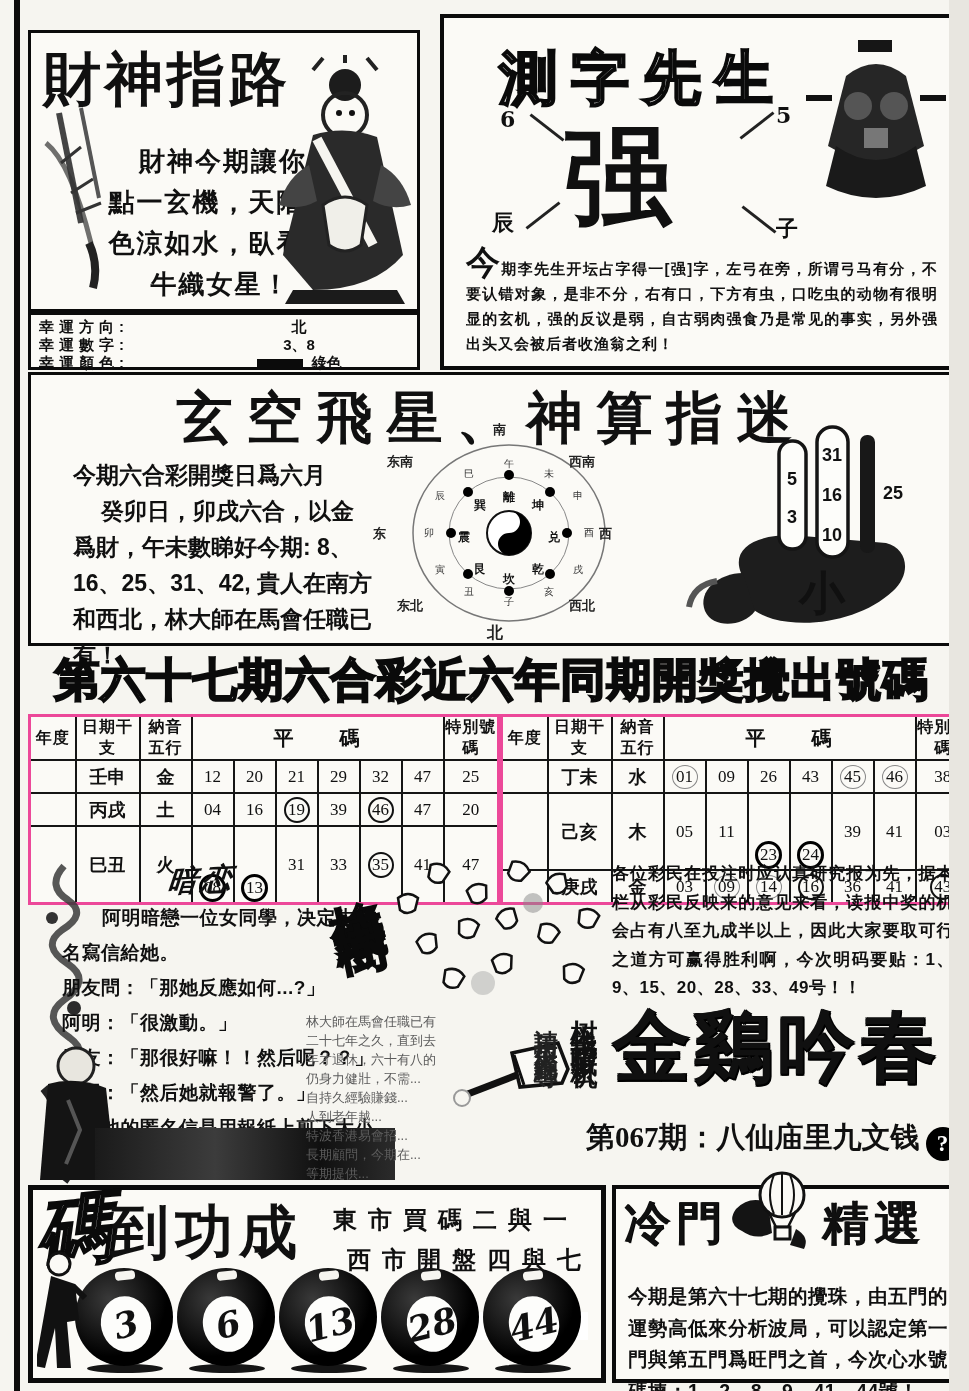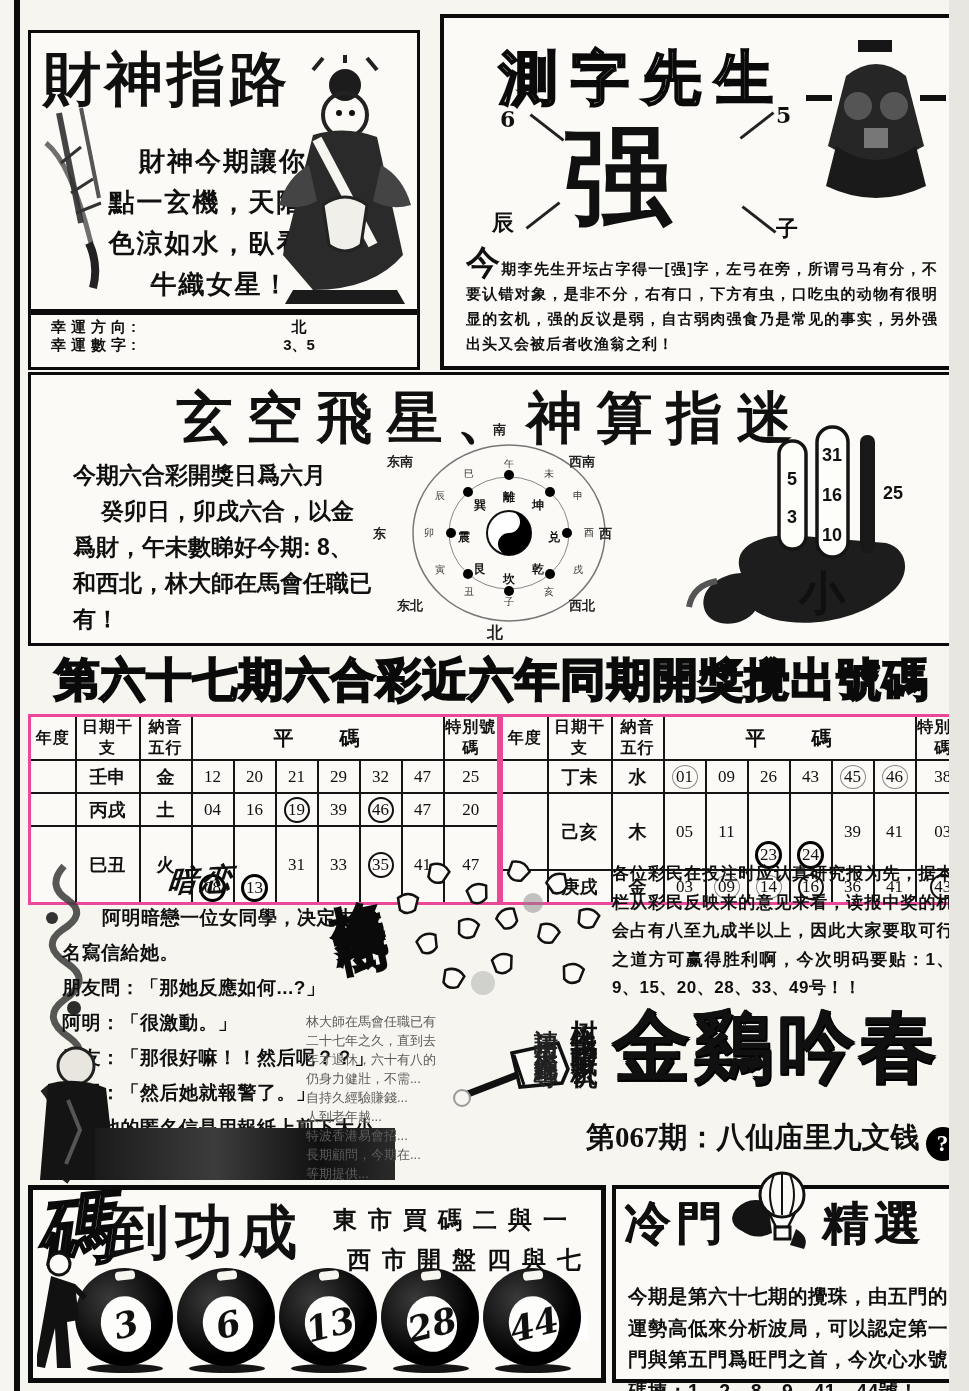--- a/index.html
+++ b/index.html
@@ -113,28 +113,32 @@
       <path d="M60,80 Q92,70 124,82 L150,200 Q120,235 60,235 L30,200 Z" fill="#2a2a2a"></path>
       <path d="M64,84 L120,190" stroke="#f6f5f0" stroke-width="10"></path>
       <path d="M56,110 q-22,12 -30,40 q20,6 38,-4" fill="#444"></path>
       <path d="M128,110 q22,12 30,40 q-20,6 -38,-4" fill="#444"></path>
       <path d="M70,150 q22,-16 44,0 l-6,40 q-16,12 -32,0 Z" fill="#f0efe9" stroke="#222" stroke-width="3"></path>
       <path d="M40,235 h104 l8,14 h-120 Z" fill="#1b1b1b"></path>
       <path d="M60,15 l10,-12 M124,15 l-10,-12 M92,8 v-8" stroke="#222" stroke-width="4"></path>
     </svg>
   </div>
 
-  <div class="box" id="luck-box" style="left:28px;top:312px;width:392px;height:58px;padding:3px 20px;">
+  <div class="box" id="luck-box" style="left:28px;top:312px;width:392px;height:58px;padding:3px 8px;">
     <div class="row">
       <span class="lbl">幸運方向:</span>
       <span class="val">北</span>
     </div>
     <div class="row">
       <span class="lbl">幸運數字:</span>
-      <span class="val">3、5</span>
+      <span class="val">3、8</span>
+    </div>
+    <div class="row">
+      <span class="lbl">幸運顏色:</span>
+      <span class="val"><span id="color-swatch"></span><span>綠色</span></span>
     </div>
   </div>
 
   <div class="box" style="left:440px;top:14px;width:515px;height:356px;border-width:4px;">
     <div class="abs outline" id="cezi-title">測字先生</div>
     <svg class="abs" style="left:362px;top:18px;" width="140" height="170" viewBox="0 0 140 170">
       <rect x="52" y="4" width="34" height="12" fill="#161616"></rect>
       <path d="M40,40 Q70,16 100,40 L118,110 Q70,140 22,110 Z" fill="#262626"></path>
       <circle cx="52" cy="70" r="14" fill="#555"></circle>
         <circle cx="88" cy="70" r="14" fill="#555"></circle>
@@ -153,20 +157,21 @@
     <div class="diag" style="left:294px;top:200px;transform:rotate(38deg);"></div>
     <div class="abs" id="cezi-body">今期李先生开坛占字得一[强]字，左弓在旁，所谓弓马有分，不要认错对象，是非不分，右有口，下方有虫，口吃虫的动物有很明显的玄机，强的反议是弱，自古弱肉强食乃是常见的事实，另外强出头又会被后者收渔翁之利！</div>
   </div>
 
   <div class="box" style="left:28px;top:372px;width:927px;height:274px;">
     <div class="abs" id="xuan-title">玄空飛星、神算指迷</div>
     <div class="abs" style="left:42px;top:82px;width:310px;">
       <div class="xuan-line" style="padding-left:0;">今期六合彩開獎日爲六月</div>
       <div class="xuan-line" style="padding-left:28px;">癸卯日，卯戌六合，以金</div>
       <div class="xuan-line">爲財，午未數睇好今期: 8、</div>
+      <div class="xuan-line">16、25、31、42, 貴人在南方</div>
       <div class="xuan-line">和西北，林大師在馬會任職已有！</div>
     </div>
 
     <svg class="abs" style="left:368px;top:58px;" width="220" height="200" viewBox="0 0 220 200">
       <ellipse cx="110" cy="100" rx="96" ry="88" fill="none" stroke="#777" stroke-width="1.5"></ellipse>
       <ellipse cx="110" cy="100" rx="60" ry="56" fill="none" stroke="#888" stroke-width="1"></ellipse>
       <circle cx="110" cy="100" r="22" fill="#fff" stroke="#111" stroke-width="2"></circle>
       <path d="M110,78 A22,22 0 0 1 110,122 A11,11 0 0 1 110,100 A11,11 0 0 0 110,78 Z" fill="#000"></path>
       <circle cx="110" cy="89" r="3.4" fill="#fff"></circle>
       <circle cx="110" cy="42" r="5" fill="#000"></circle>

